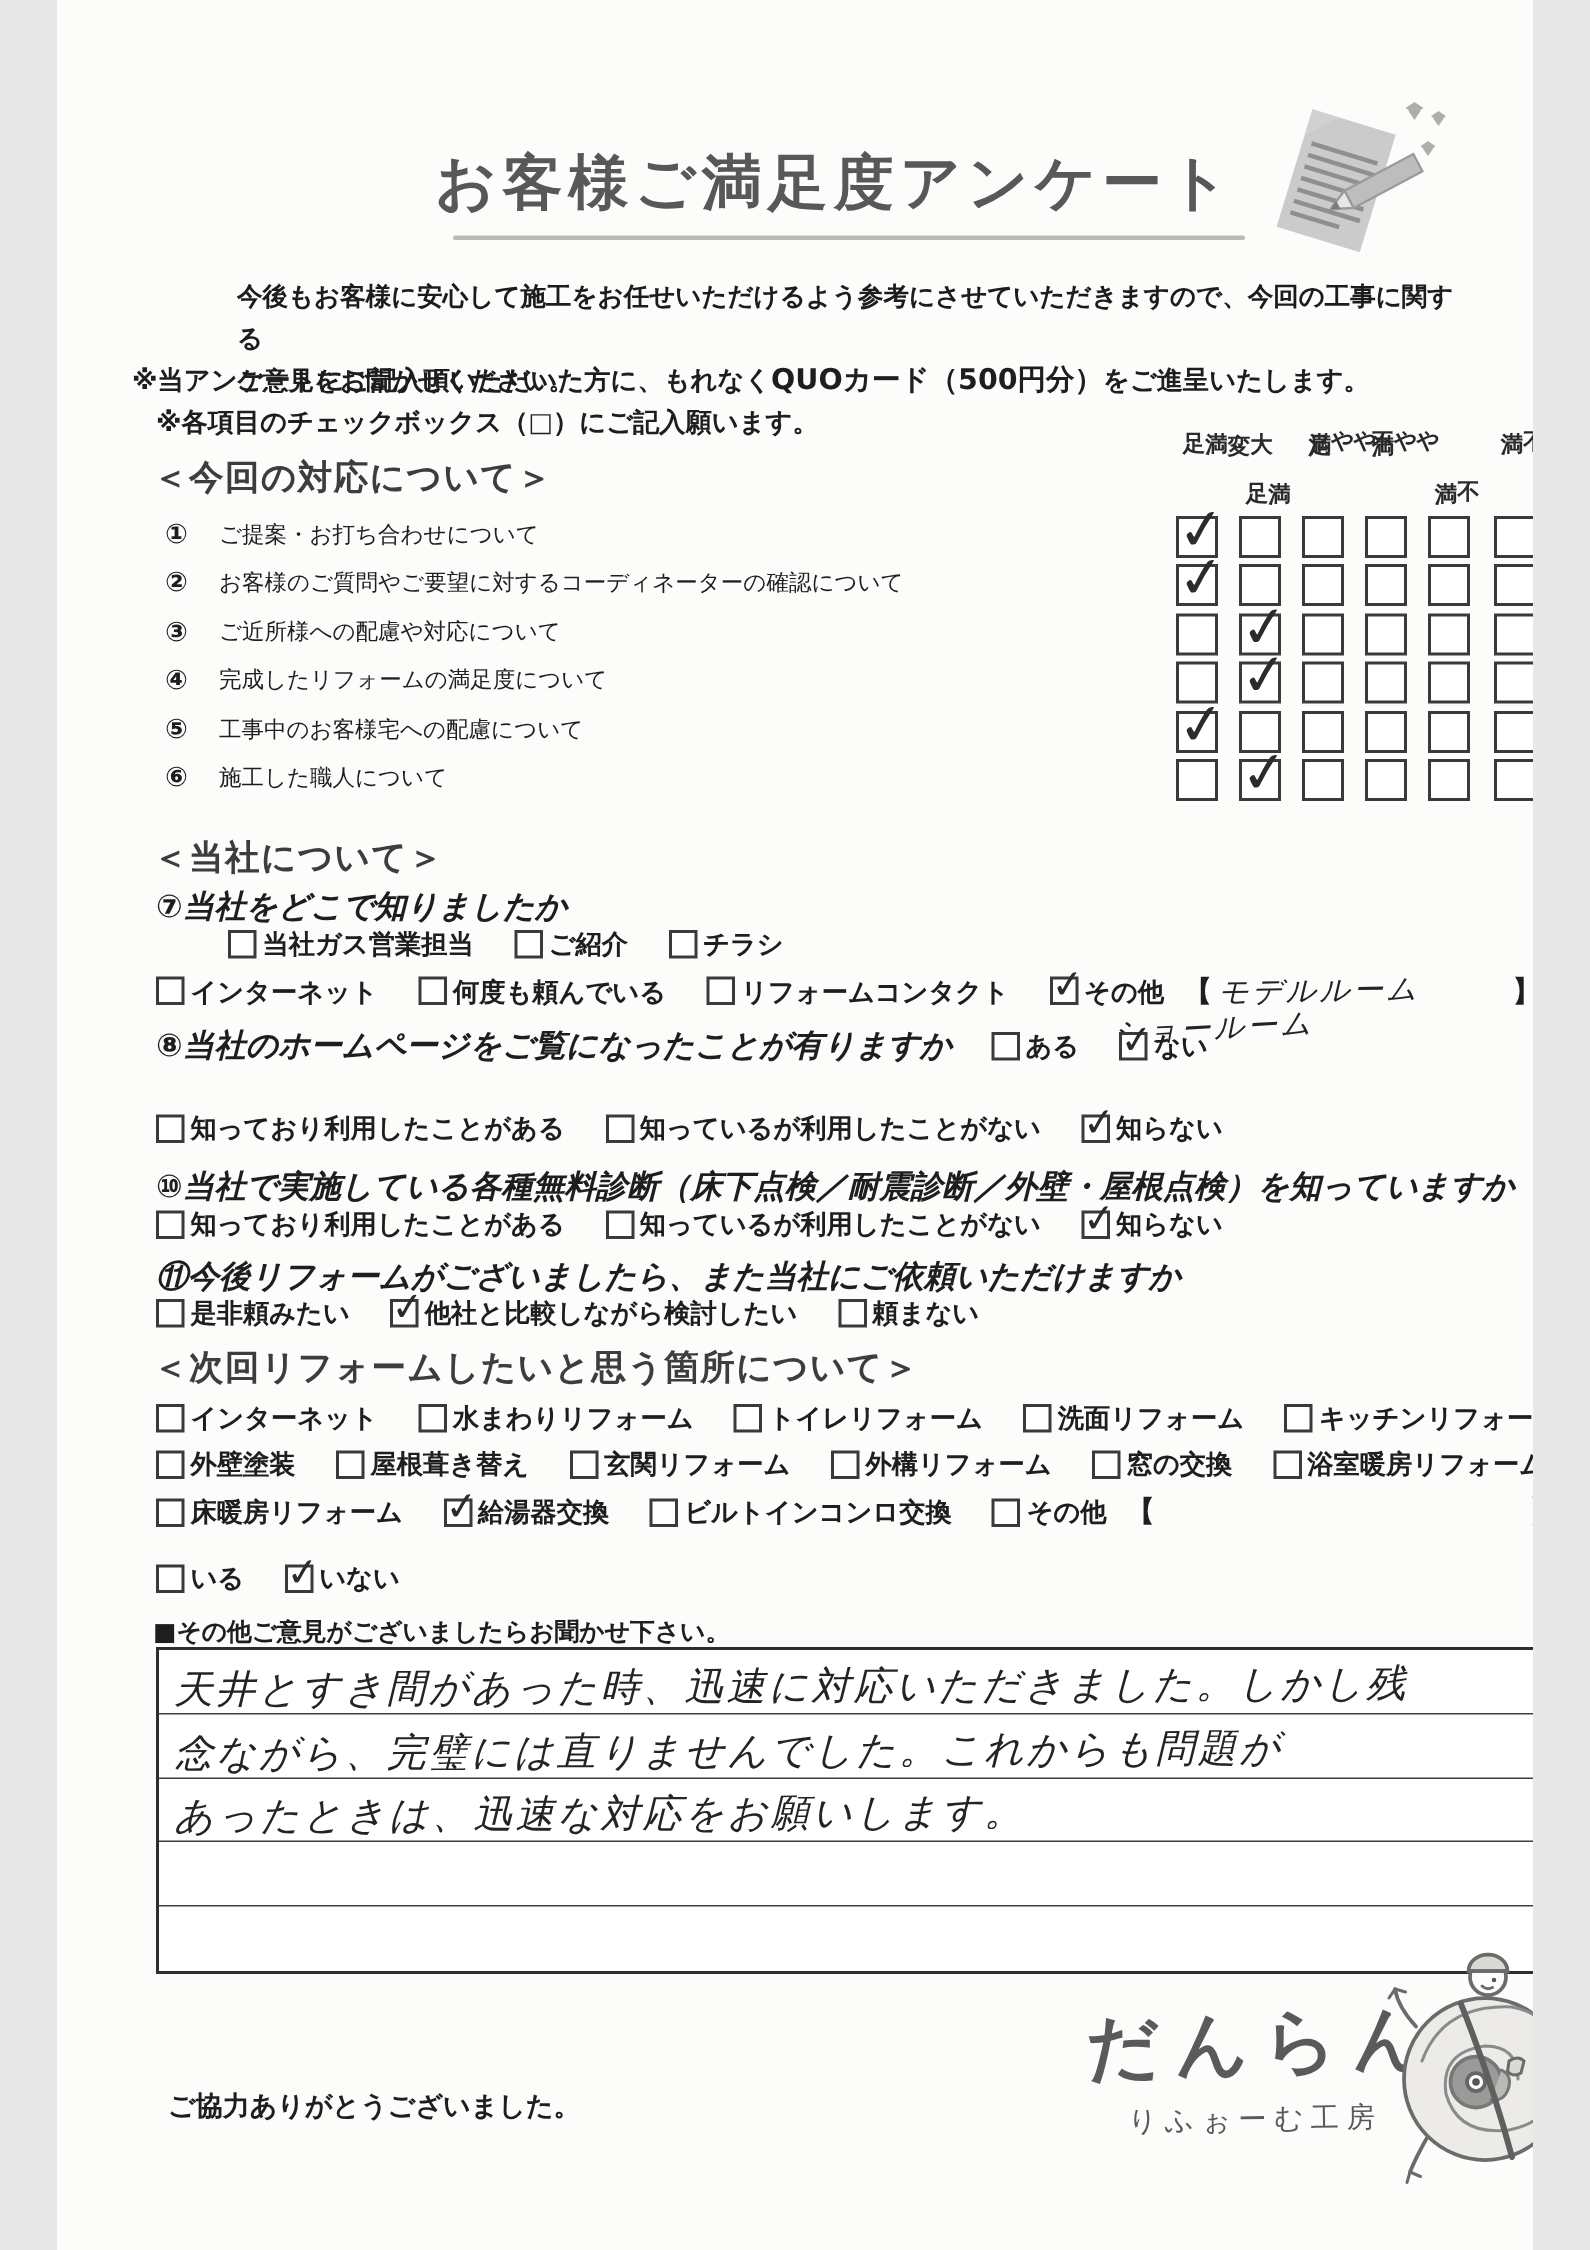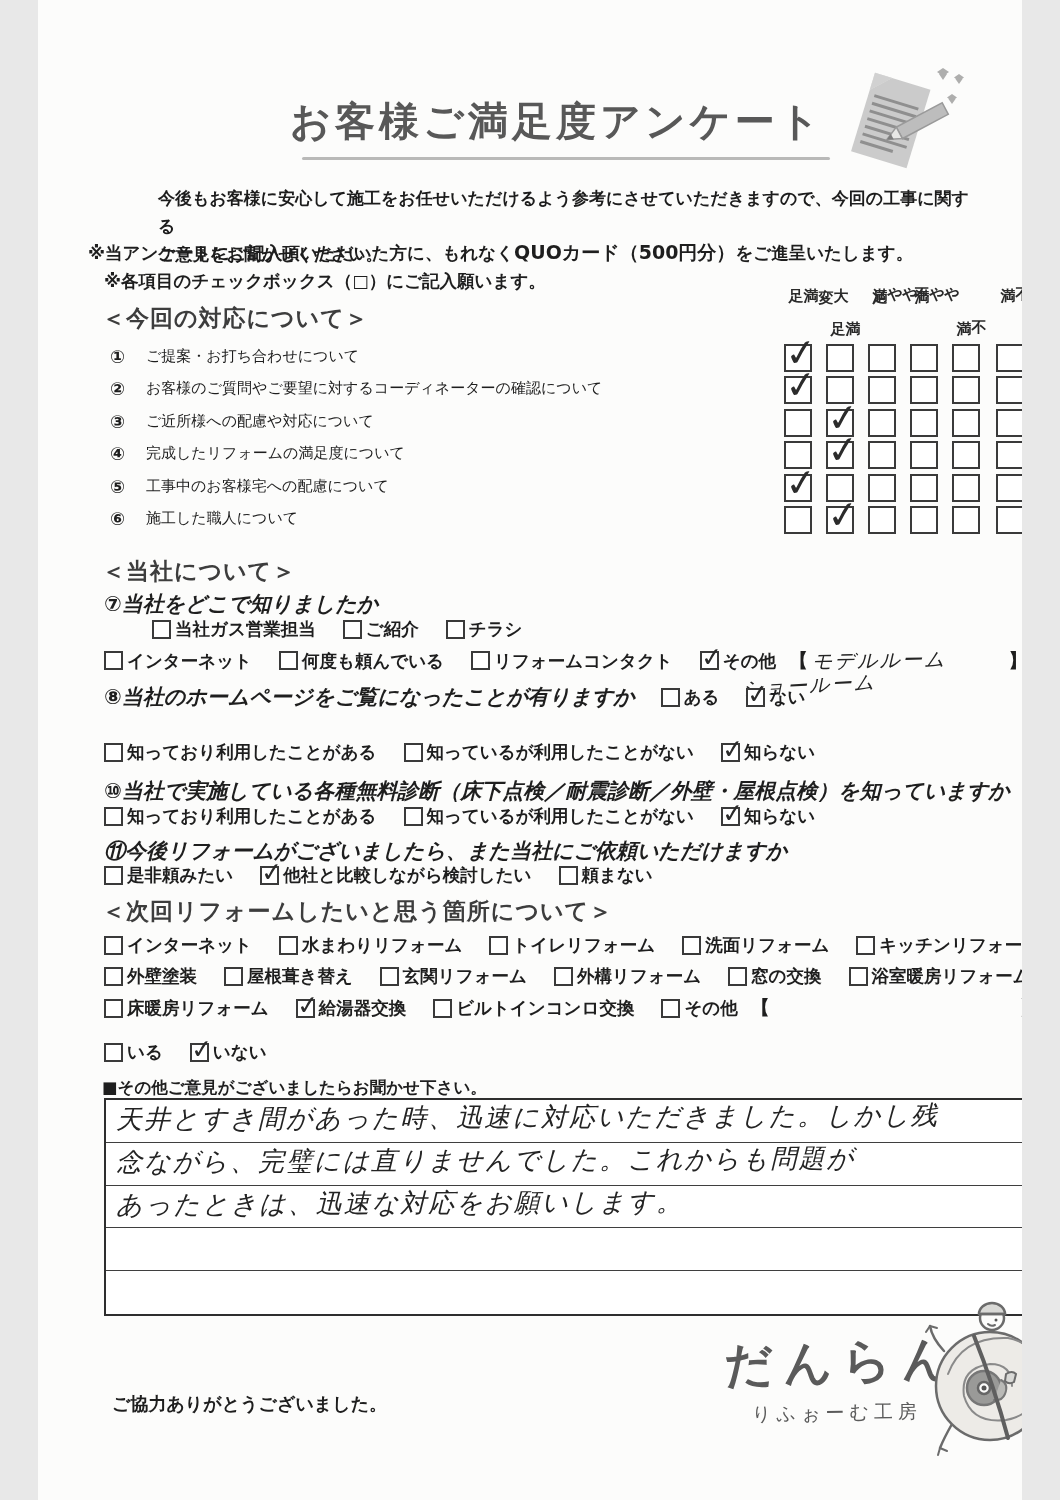--- a/index.html
+++ b/index.html
@@ -57,21 +57,21 @@
   }
   .hand.inline{font-size:20px;letter-spacing:2px;transform:rotate(-1deg);margin:0 4px;}
   .close-gap{margin-left:58px;}
   .wide-gap{margin-left:250px;}
   
   .comment-heading{font-size:16.5px;font-weight:800;}
   .comment-box{
     width:932px;height:214px;border:2px solid #2e2e2e;background:#fff;
     display:grid;grid-template-rows:repeat(5,1fr);
   }
-  .comment-row{border-bottom:1.5px solid #3f3f3f;display:flex;align-items:flex-start;overflow:visible;}
+  .comment-row{border-bottom:1.5px solid #3f3f3f;display:flex;align-items:flex-end;overflow:visible;}
   .comment-row:last-child{border-bottom:none;}
   .comment-line{font-size:26px;letter-spacing:2px;padding-left:10px;white-space:nowrap;transform:rotate(-.3deg);}
   
   .thanks{font-size:18px;font-weight:600;}
   .brand{
     font-family:"DejaVu Serif","Liberation Serif",serif;font-weight:700;font-size:48px;
     color:#5a5a5a;letter-spacing:10px;transform:rotate(-2deg);white-space:nowrap;
   }
   .brand-sub{
     font-family:"DejaVu Serif","Liberation Serif",serif;font-size:19px;color:#5a5a5a;

